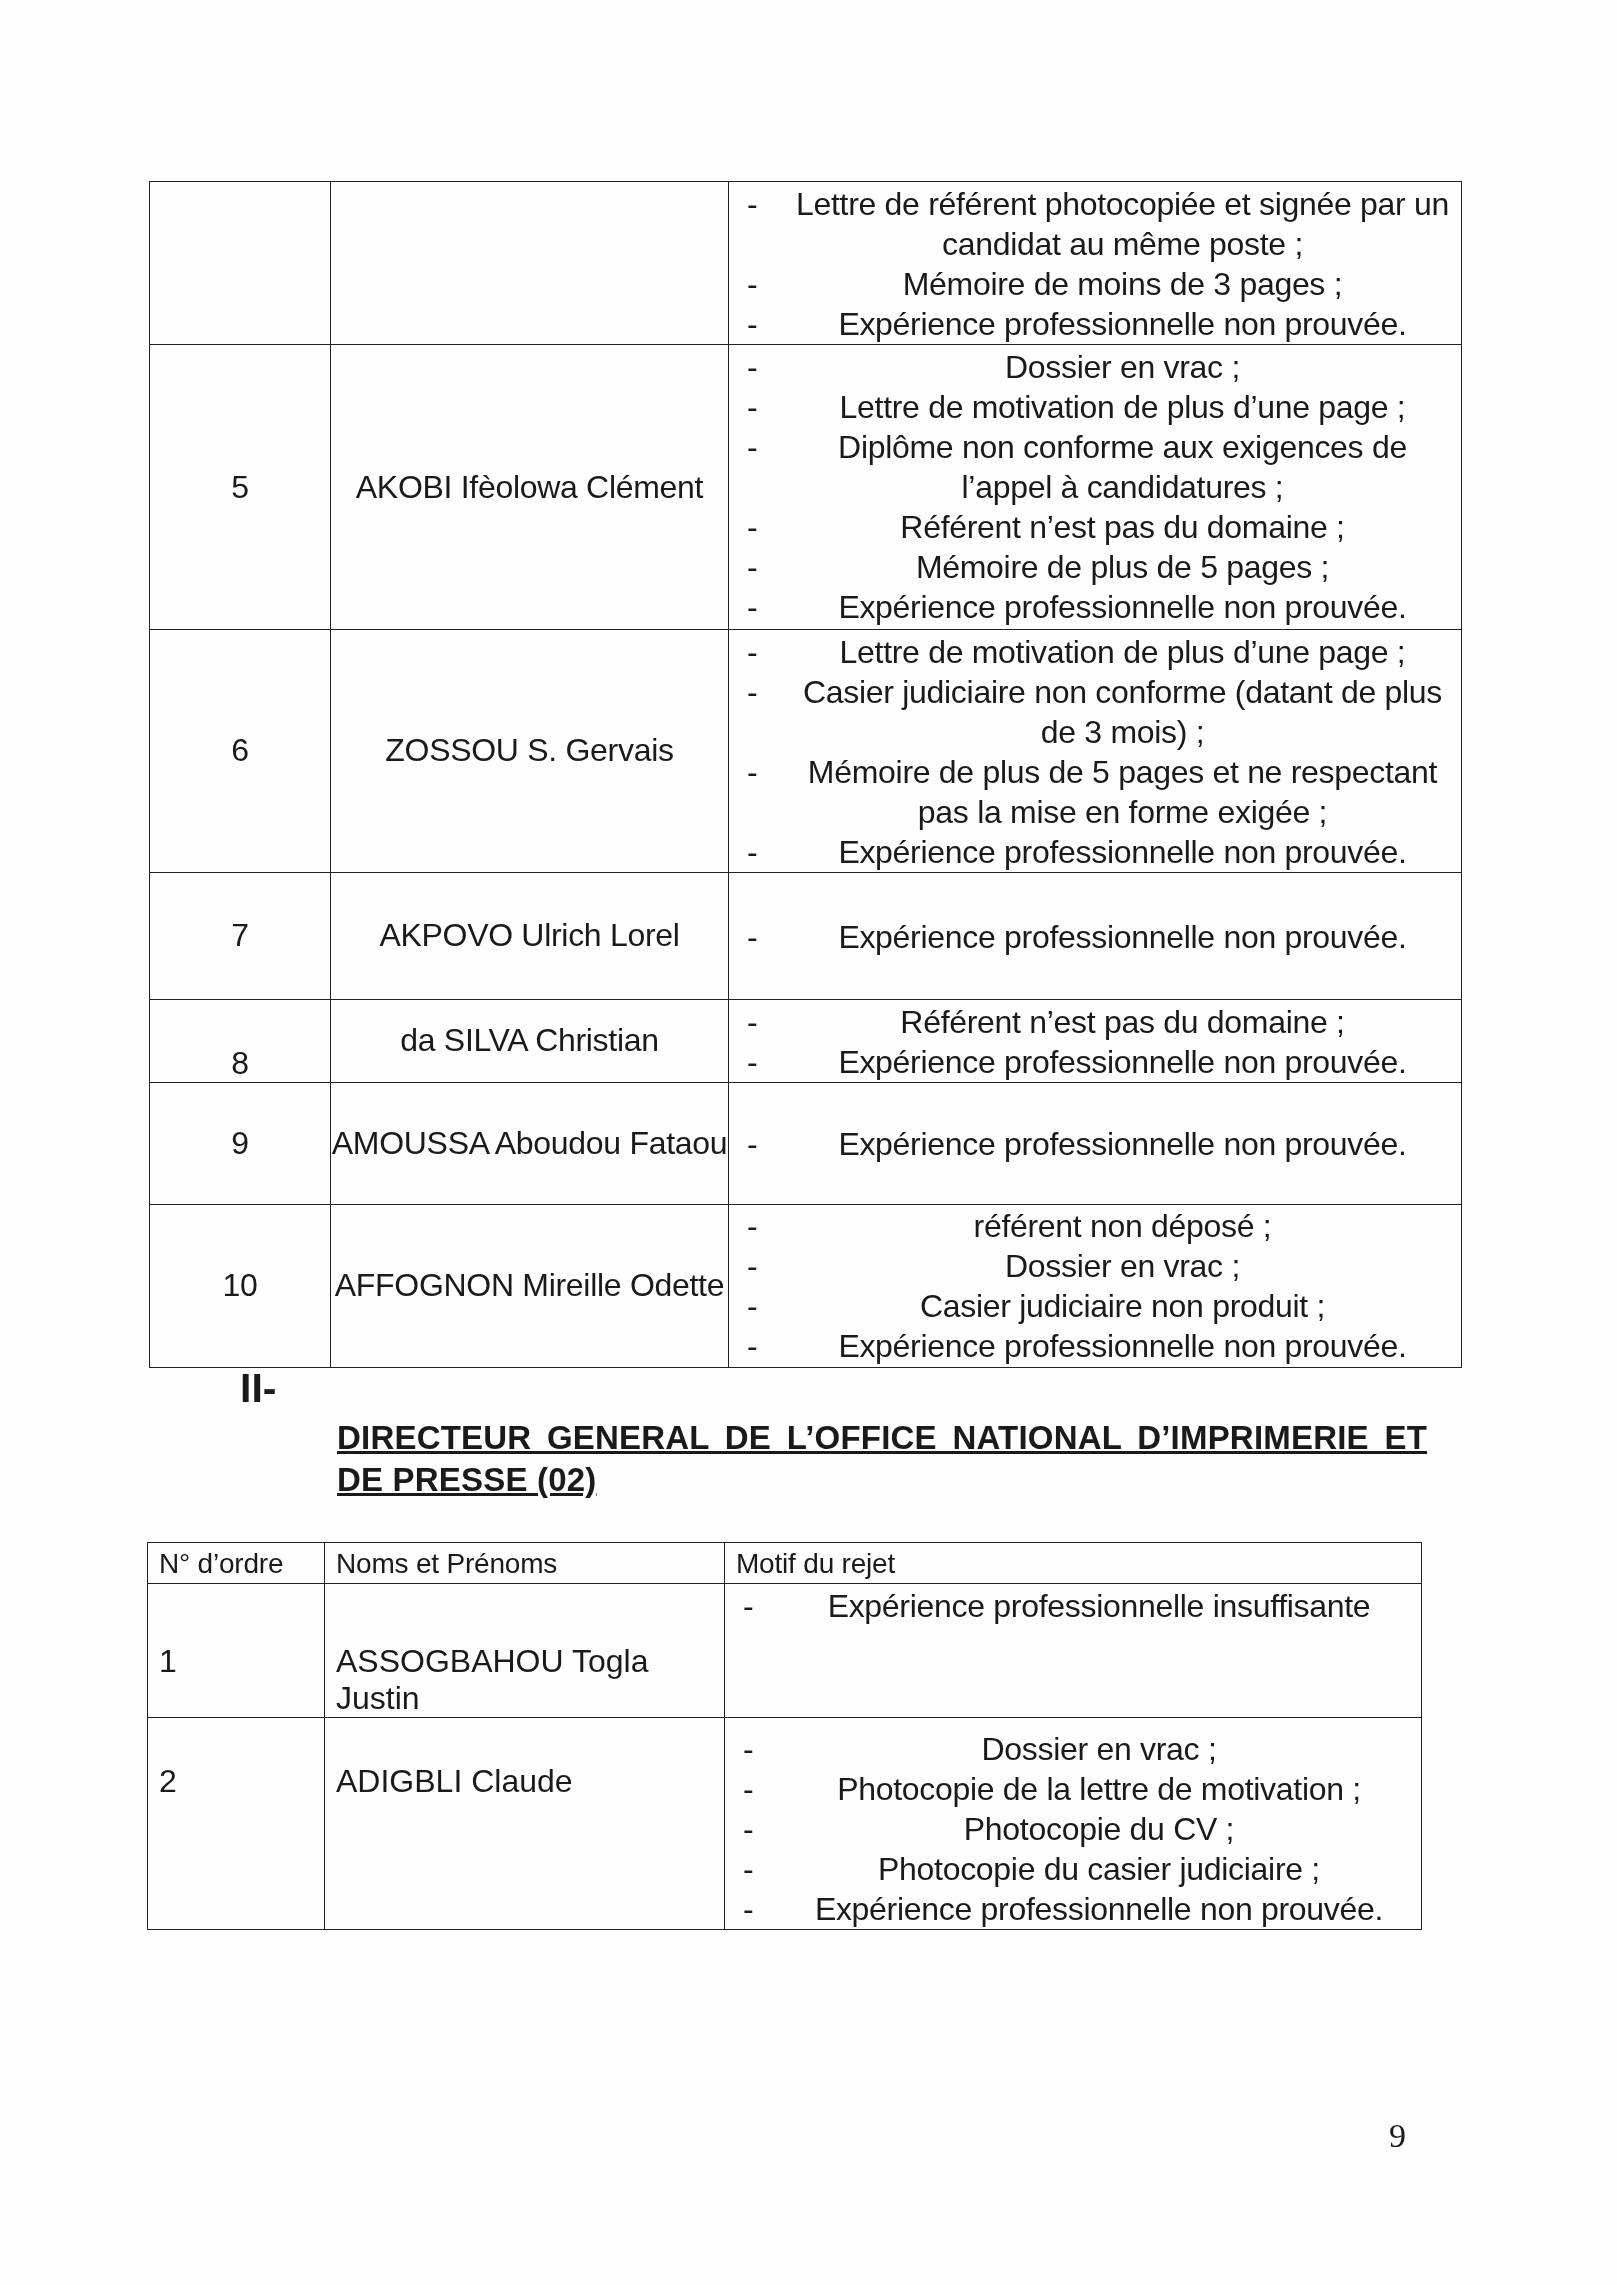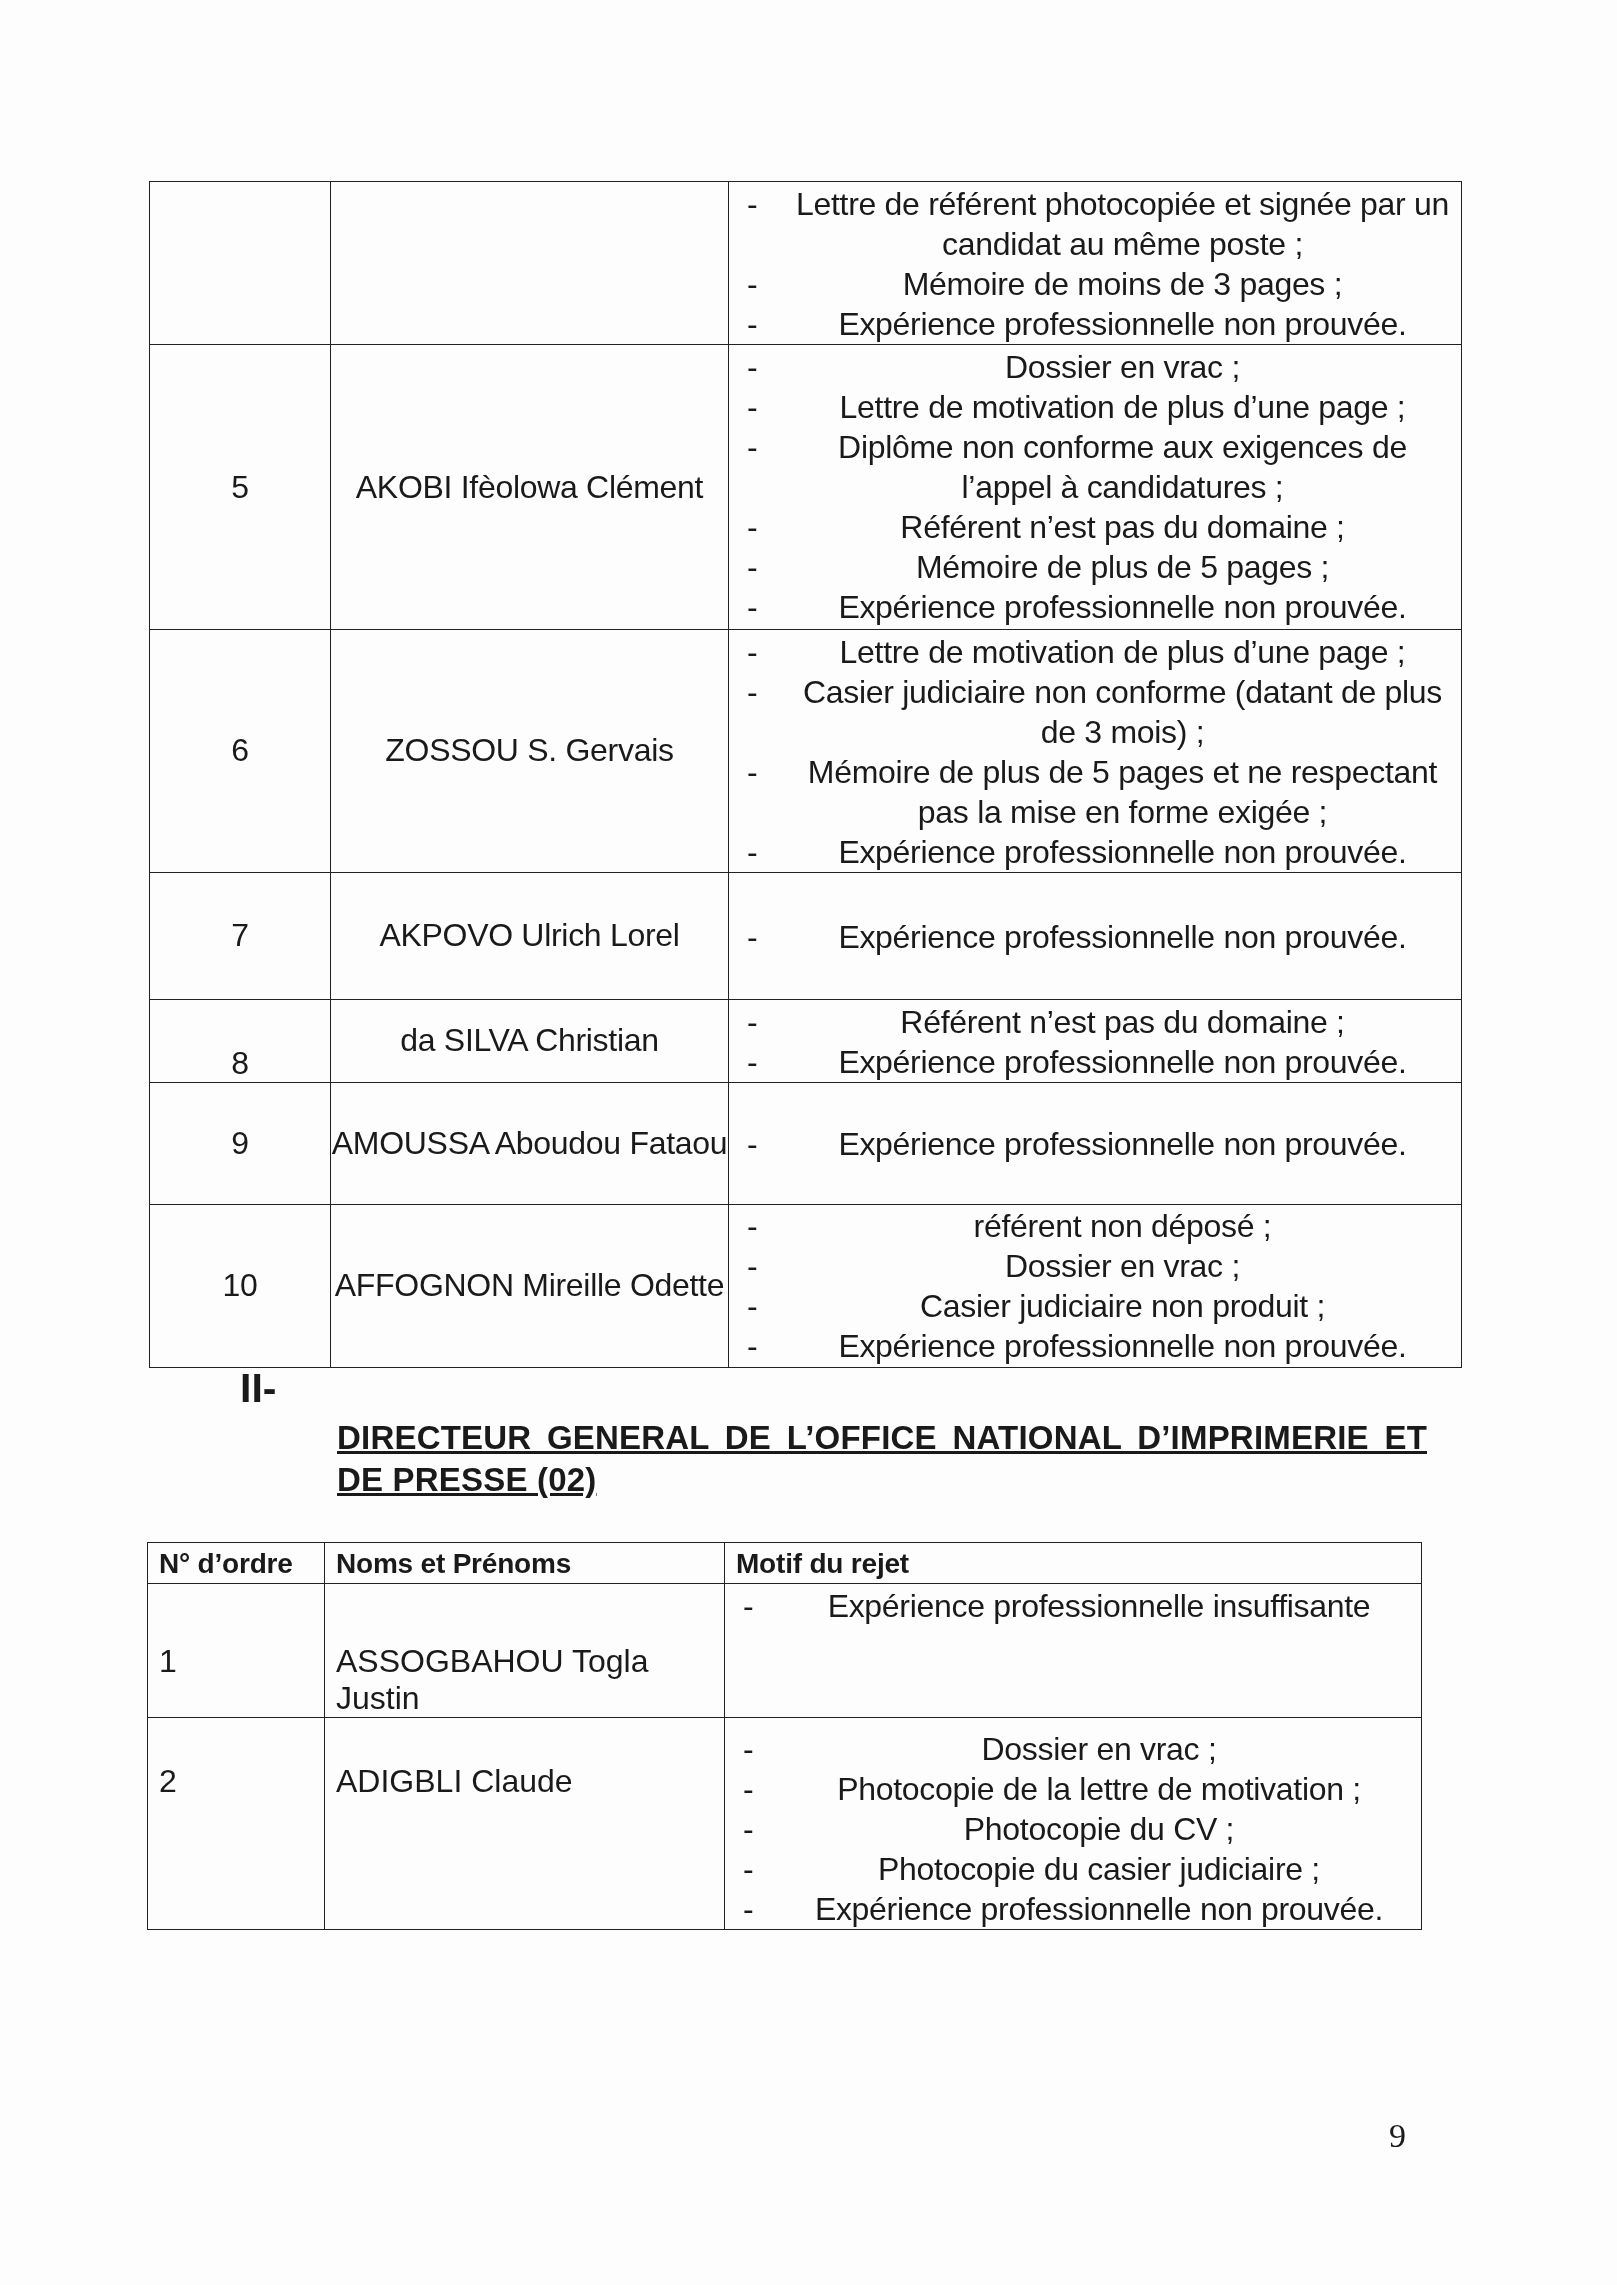--- a/index.html
+++ b/index.html
@@ -15,21 +15,21 @@
   table.t1 { left: 149px; top: 181px; width: 1312px; }
   table.t2 { left: 147px; top: 1542px; width: 1274px; }
   td, th { border: 1.8px solid #222; padding: 0; vertical-align: middle; }
   .t1 td.num, .t1 td.name { text-align: center; font-size: 32px; letter-spacing: -0.3px; }
   .t1 td.num { padding-top: 0; }
   .t2 td.num, .t2 td.name { text-align: left; font-size: 32px; padding-left: 11px; vertical-align: top; }
   .t2 td.num { padding-top: 59px; }
   .t2 td.name { padding-top: 59px; }
   .t2 tr.r2 td.num, .t2 tr.r2 td.name { padding-top: 45px; }
   .t2 th {
-    text-align: left; font-size: 28px; font-weight: bold; padding: 3.6px 11px 1.8px 11px;
+    text-align: left; font-size: 28px; font-weight: normal; padding: 3.6px 11px 1.8px 11px;
     letter-spacing: -0.2px;
   }
   ul.reasons { list-style: none; margin: 0; padding: 0 11px 0 0; text-align: center; }
   ul.reasons li {
     position: relative; padding-left: 66px; font-size: 32px; line-height: 40px;
     letter-spacing: -0.3px;
   }
   ul.reasons li::before {
     content: "-"; position: absolute; left: 18px; top: 0;
   }

